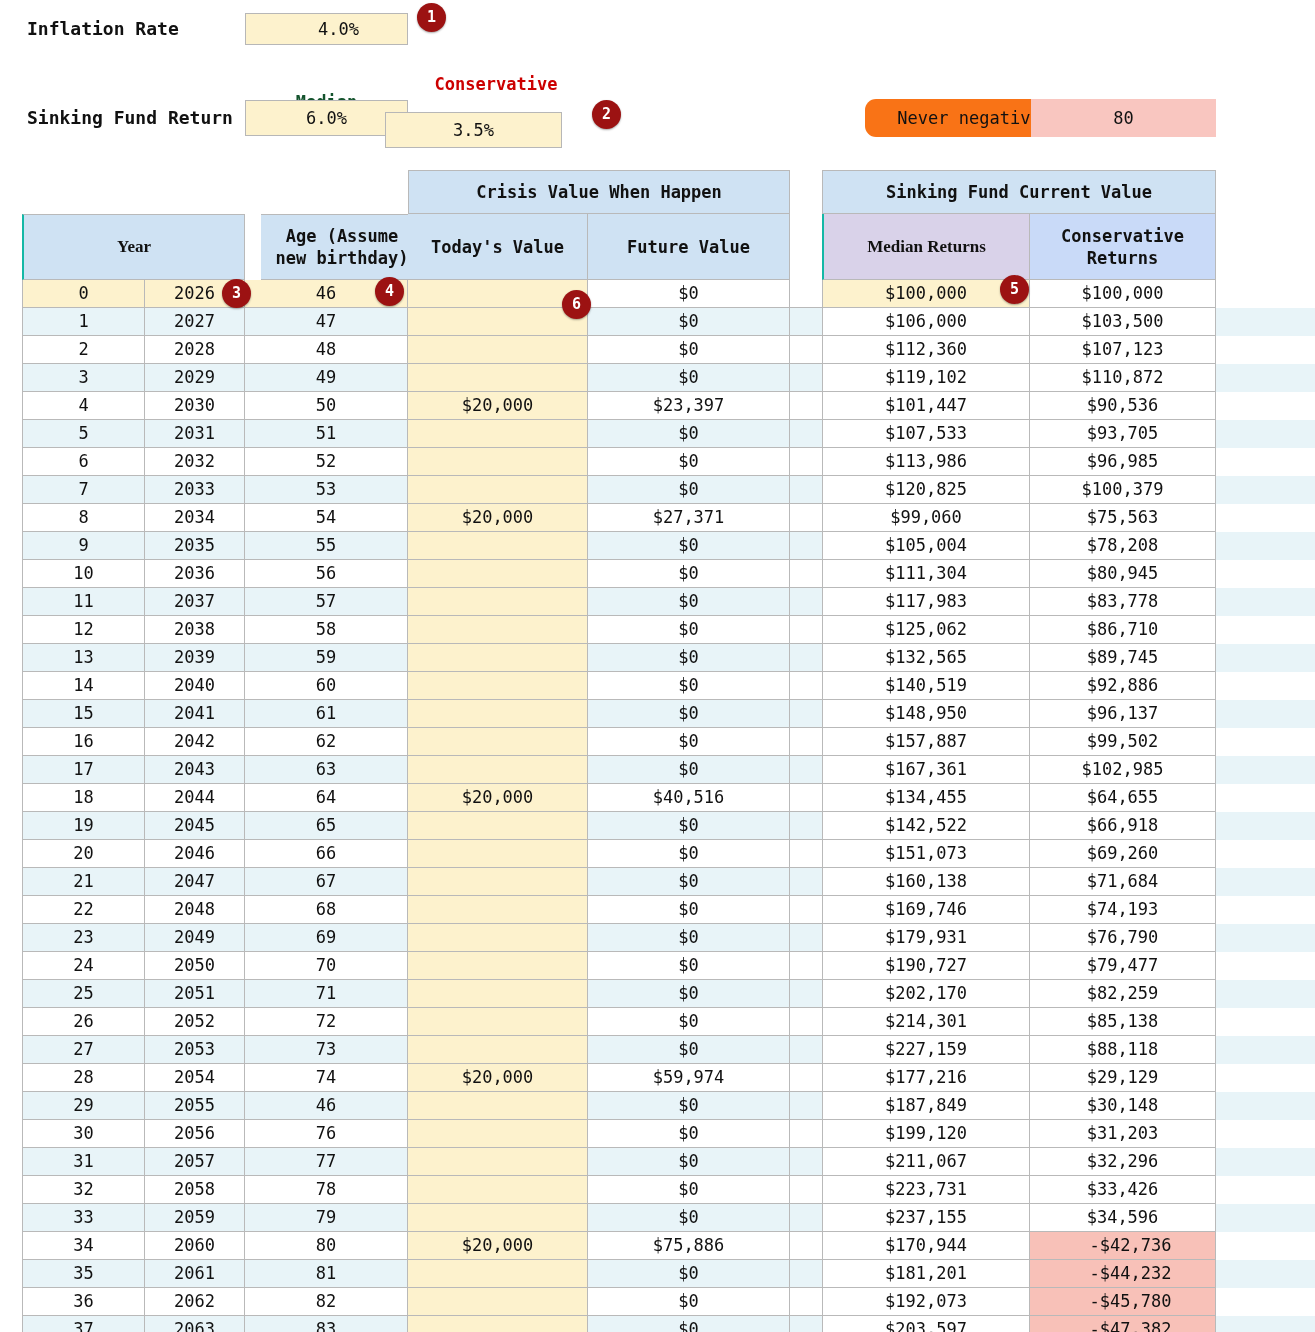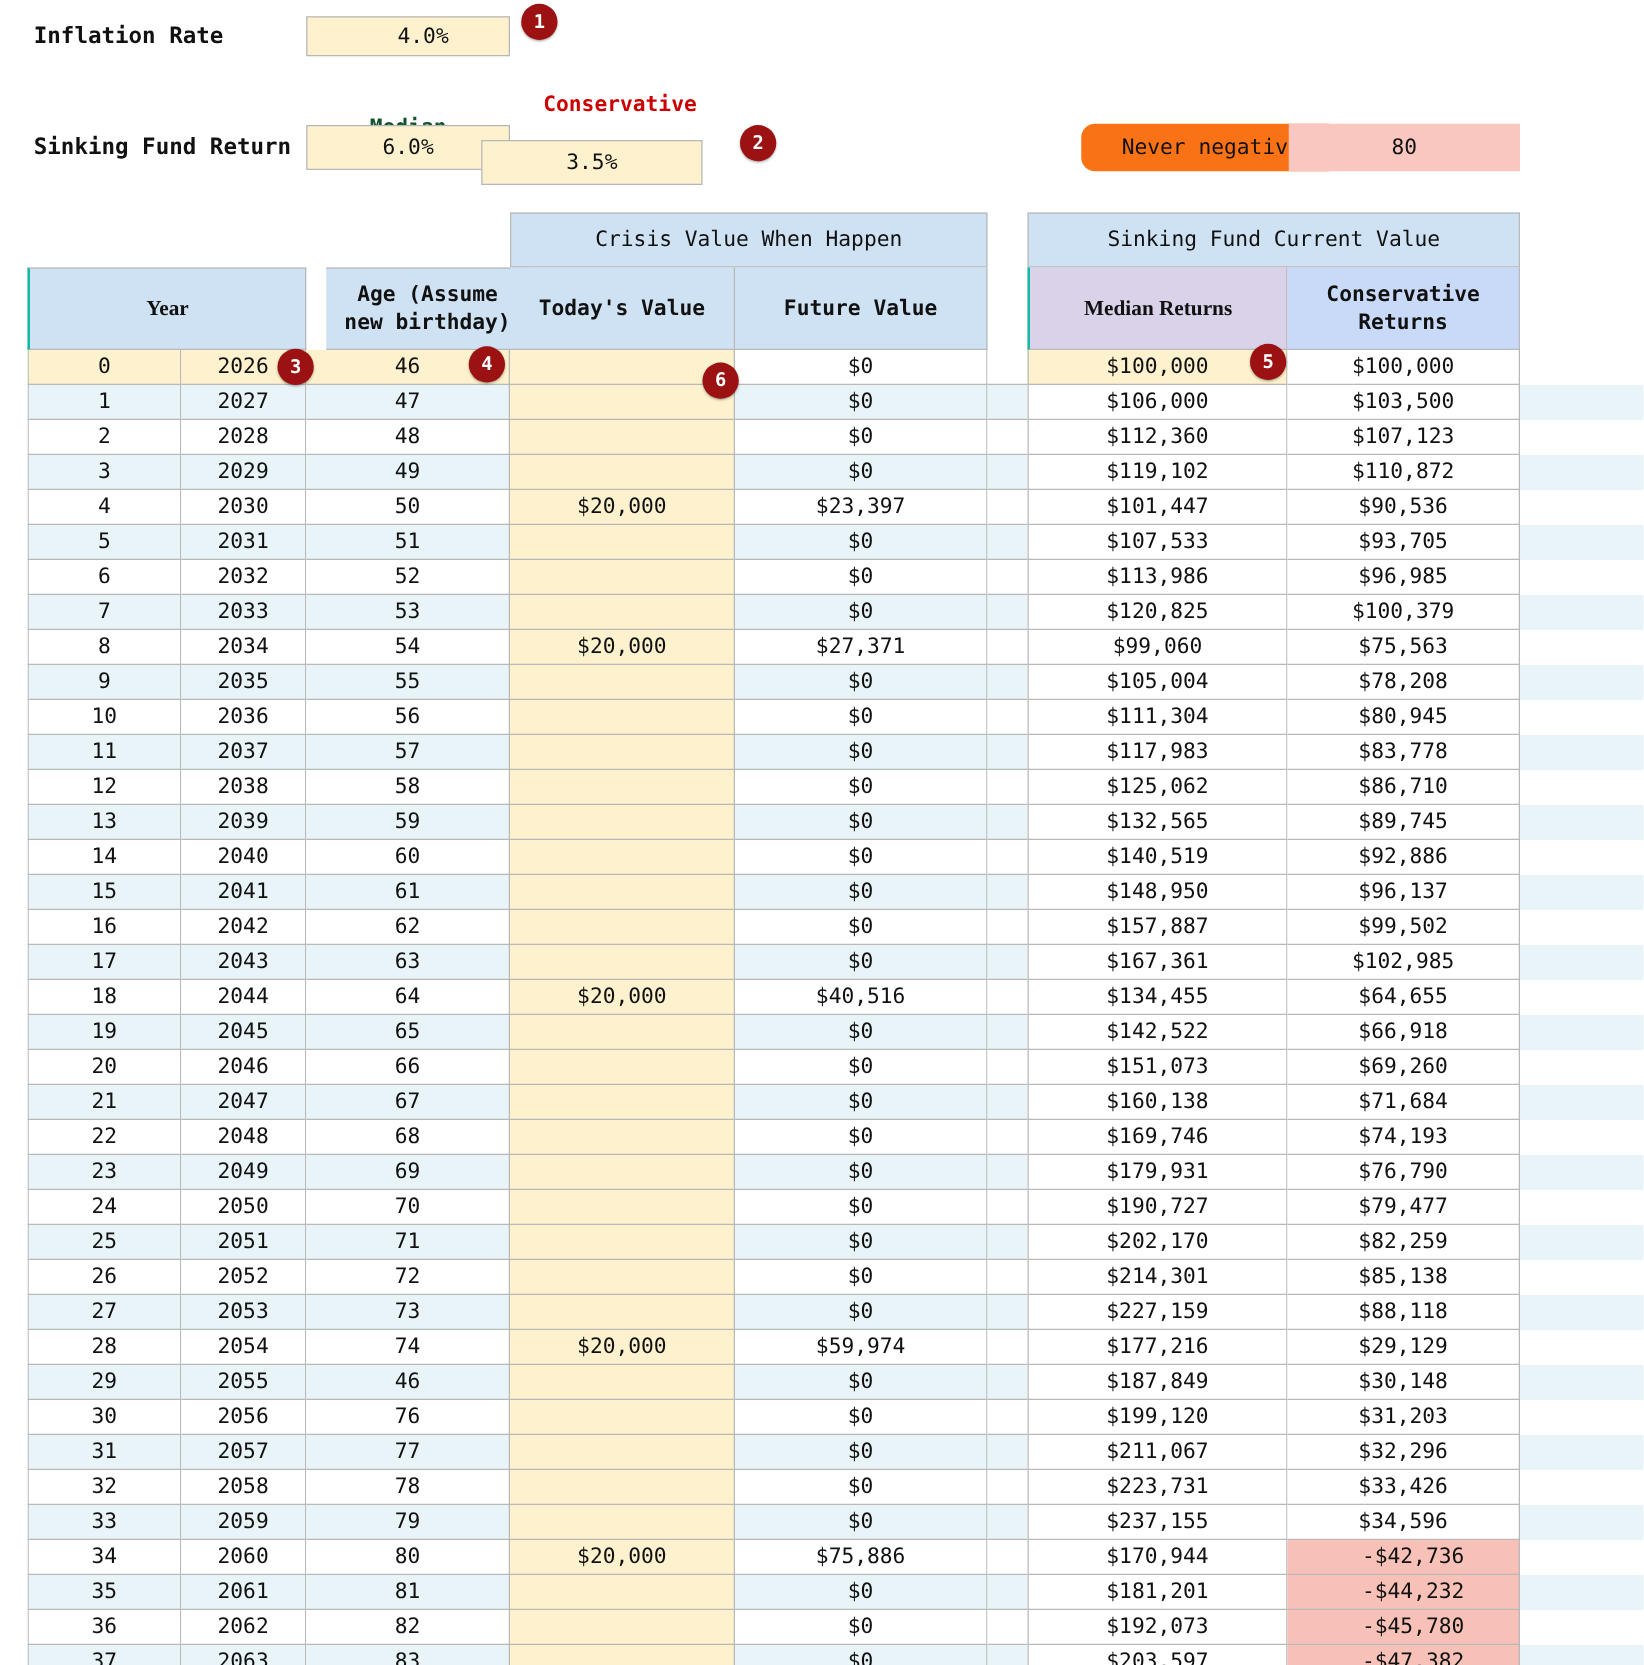--- a/index.html
+++ b/index.html
@@ -16,21 +16,21 @@
   .ctl-box{
     background:#fdf2cd;border:1px solid #b7b7b7;
     font-size:17px;text-align:center;
   }
   .mini-head{font-weight:bold;font-size:17px;text-align:center;}
   .status-box{font-size:17px;text-align:center;line-height:38px;}
 
   
   .ghead{
     background:#cfe2f3;border:1px solid #b9b9b9;
-    font-weight:normal;font-size:17px;text-align:center;line-height:43px;
+    font-weight:bold;font-size:17px;text-align:center;line-height:43px;
   }
   .chead{
     background:#cfe2f3;border-right:1px solid #b9b9b9;border-bottom:1px solid #b9b9b9;
     font-weight:bold;font-size:17px;text-align:center;
     display:flex;align-items:center;justify-content:center;
     white-space:pre-line;line-height:22px;
   }
   .chead.btop{border-top:1px solid #b9b9b9;}
   .chead.bleft{border-left:2px solid #14b8a6;font-family:Liberation Serif, serif;}
   .chead.purple{background:#d9d2e9;}

